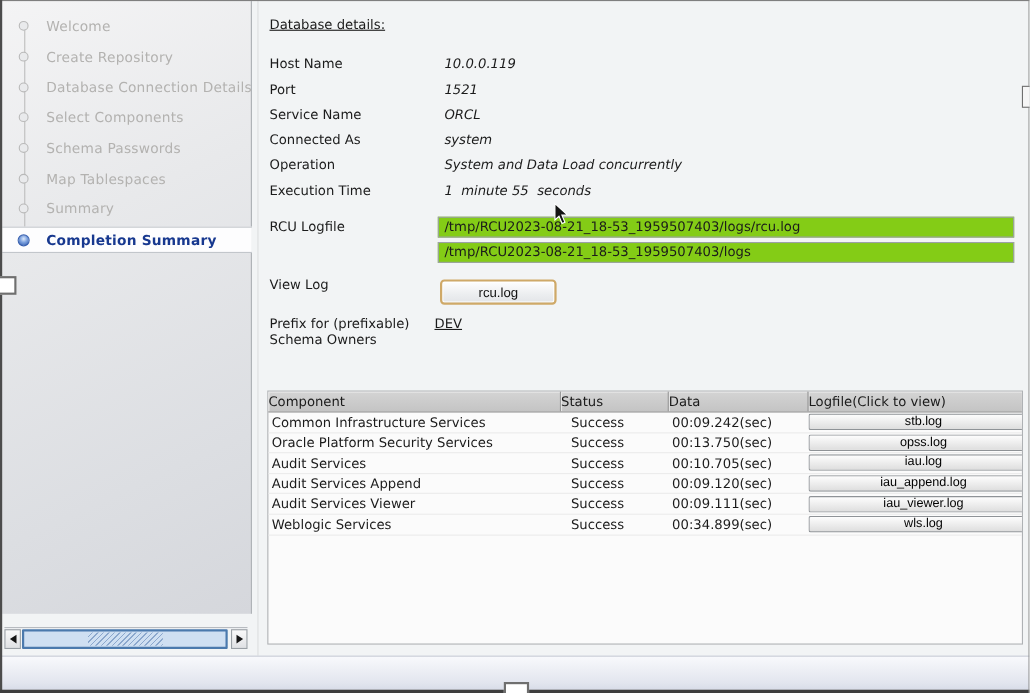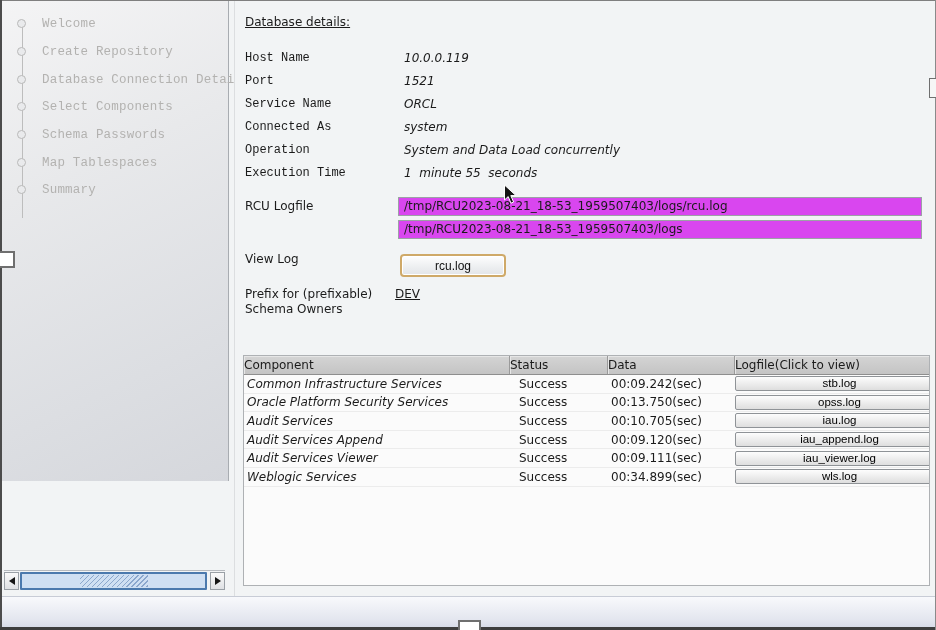--- a/index.html
+++ b/index.html
@@ -12,23 +12,23 @@
   .edge.top { left:0; top:0; width:936px; height:1px; background:#7f7f7f; }
   .edge.left { left:0; top:0; width:2px; height:630px; }
   .edge.bottom { left:0; top:627px; width:936px; height:3px; background:#3e3e3e; }
   .edge.right { left:935px; top:0; width:1px; height:630px; background:#8a8a8a; }
   .notch { position:absolute; background:#fff; border:2px solid #6f6f6f; }
   .notch.l { left:-3px; top:251px; width:18px; height:17px; }
   .notch.b { left:458px; top:620px; width:23px; height:12px; }
   .notch.r { left:929px; top:78px; width:9px; height:20px; border-width:1px; background:#f6f6f6; }
 
   
-  .sidebar { position:absolute; left:2px; top:1px; width:227px; height:480px;
+  .sidebar { position:absolute; left:2px; top:1px; width:227px; height:557px;
     background:linear-gradient(155deg,#f4f4f5 0%,#e8e9eb 35%,#dcdee2 75%,#d5d7dc 100%);
-    border-right:1px solid #a8acb1;font-family:Liberation Mono, monospace; }
+    border-right:1px solid #a8acb1; }
   .sidebar-divider2 { position:absolute; left:234px; top:1px; width:1px; height:595px; background:#dcdee0; }
   .train-line { position:absolute; left:20px; top:24px; width:1px; height:193px; background:#bdbdbd; }
   .step { position:absolute; left:0; width:227px; height:24px; line-height:24px; }
   .step-label { position:absolute; left:40px; color:#b3b2b0; font-size:12.5px; letter-spacing:.2px; white-space:nowrap; }
   .step-dot { position:absolute; left:15px; top:7px; width:9px; height:9px; border-radius:50%;
     border:1.5px solid #b9b9b9; background:#e9eaec; }
   .step.active { background:#fdfdfe; border-top:1px solid #c2c6cb; border-bottom:1px solid #c2c6cb; }
   .step.active .step-label { color:#17388f; font-weight:bold; }
   .step.active .step-dot { border:1px solid #3a62b0;
     background:radial-gradient(circle at 50% 35%, #dce9fb 0%, #7ba0dd 45%, #2f5aab 100%); width:11px; height:11px; left:14px; top:6px; }
@@ -44,41 +44,41 @@
   .hs-thumb { position:absolute; left:16px; top:1px; width:187px; height:18px; background:#cfdff2;
     border:2px solid #4b79ad; border-radius:1px; }
   .hs-hatch { position:absolute; left:58px; top:1px; width:68px; height:12px;
     background:repeating-linear-gradient(135deg, transparent 0 2.5px, #8ba7cd 2.5px 3.5px); }
 
   
   .main { position:absolute; left:236px; top:1px; width:699px; height:595px; background:#f2f4f5; }
   .m-abs { position:absolute;text-decoration:underline; }
   .section-title { left:9px; top:14px; }
   .detail-row { position:absolute; left:9px; height:16px; white-space:nowrap; }
-  .dlabel { position:absolute; left:0; width:150px;font-family:Liberation Mono, monospace; }
+  .dlabel { position:absolute; left:0; width:150px; }
   .dvalue { position:absolute; left:159px; white-space:pre;font-style:italic; }
-  .field { position:absolute; left:162px; width:524px; height:19px; background:#d946ef;
+  .field { position:absolute; left:162px; width:524px; height:19px; background:#84cc16;
     border:1px solid #9ca1a6; line-height:17px; padding-left:5px; overflow:hidden; white-space:nowrap; }
   .wrap-label { position:absolute; left:9px; line-height:15px; }
   .btn { display:inline-flex; align-items:center; justify-content:center;
     background:linear-gradient(#fefefe,#eceef0 60%,#e3e5e8); border:1px solid #b5b8bd;
     border-radius:3px; font-size:12px; color:#111; cursor:default; }
   .viewlog-btn { position:absolute; left:164px; top:253px; width:106px; height:23px;
     border:2px solid #cfa968; box-shadow:inset 0 0 0 1px #fff; border-radius:4px; }
 
   
   .tablebox { position:absolute; left:7px; top:354px; width:687px; height:231px; background:#fbfbfb;
     border:1px solid #aeb1b4; }
   .thead { display:grid; grid-template-columns:266px 98px 127px 194px; height:19px;
     background:linear-gradient(#d4d4d4,#c4c4c4); border-bottom:1px solid #8e8e8e; }
   .th { text-align:left; line-height:18px; border-right:1px solid #9a9a9a; box-shadow:inset 1px 1px 0 #e6e6e6; overflow:hidden; white-space:nowrap; }
   .th:last-child { border-right:none; }
   .trow { display:grid; grid-template-columns:266px 98px 127px 194px; height:18.6px; align-items:center; border-bottom:1px solid #ececec; }
   .td { white-space:nowrap; overflow:hidden; }
-  .td.comp { padding-left:3px;font-style:italic; }
+  .td.comp { padding-left:3px; }
   .td.stat { padding-left:9px; }
   .td.time { padding-left:3px; }
   .logbtn { width:209px; height:15px; margin:0 auto; font-size:11.5px; line-height:13px;
     background:linear-gradient(#fdfdfd,#dedede); border:1px solid #8f9397; border-radius:2px;
     display:flex; align-items:center; justify-content:center; }
 
   
   .footer { position:absolute; left:0; top:596px; width:936px; height:31px;
     background:linear-gradient(#f8f9fc,#e2e5ee 80%,#d8dce8); border-top:1px solid #c8ccd6; }
 
@@ -112,20 +112,24 @@
       <span class="step-dot"></span>
       <span class="step-label">Select Components</span>
     </div>
     <div class="step" style="top:150px">
       <span class="step-dot"></span>
       <span class="step-label">Map Tablespaces</span>
     </div>
     <div class="step" style="top:177px">
       <span class="step-dot"></span>
       <span class="step-label">Summary</span>
+    </div>
+    <div class="step active" style="top:205px">
+      <span class="step-dot"></span>
+      <span class="step-label">Completion Summary</span>
     </div>
 
     <div class="hscroll">
       <div class="hs-btn lft">
           <span class="tri l"></span>
         </div>
       <div class="hs-thumb">
         <div class="hs-hatch"></div>
       </div>
       <div class="hs-btn rgt">

